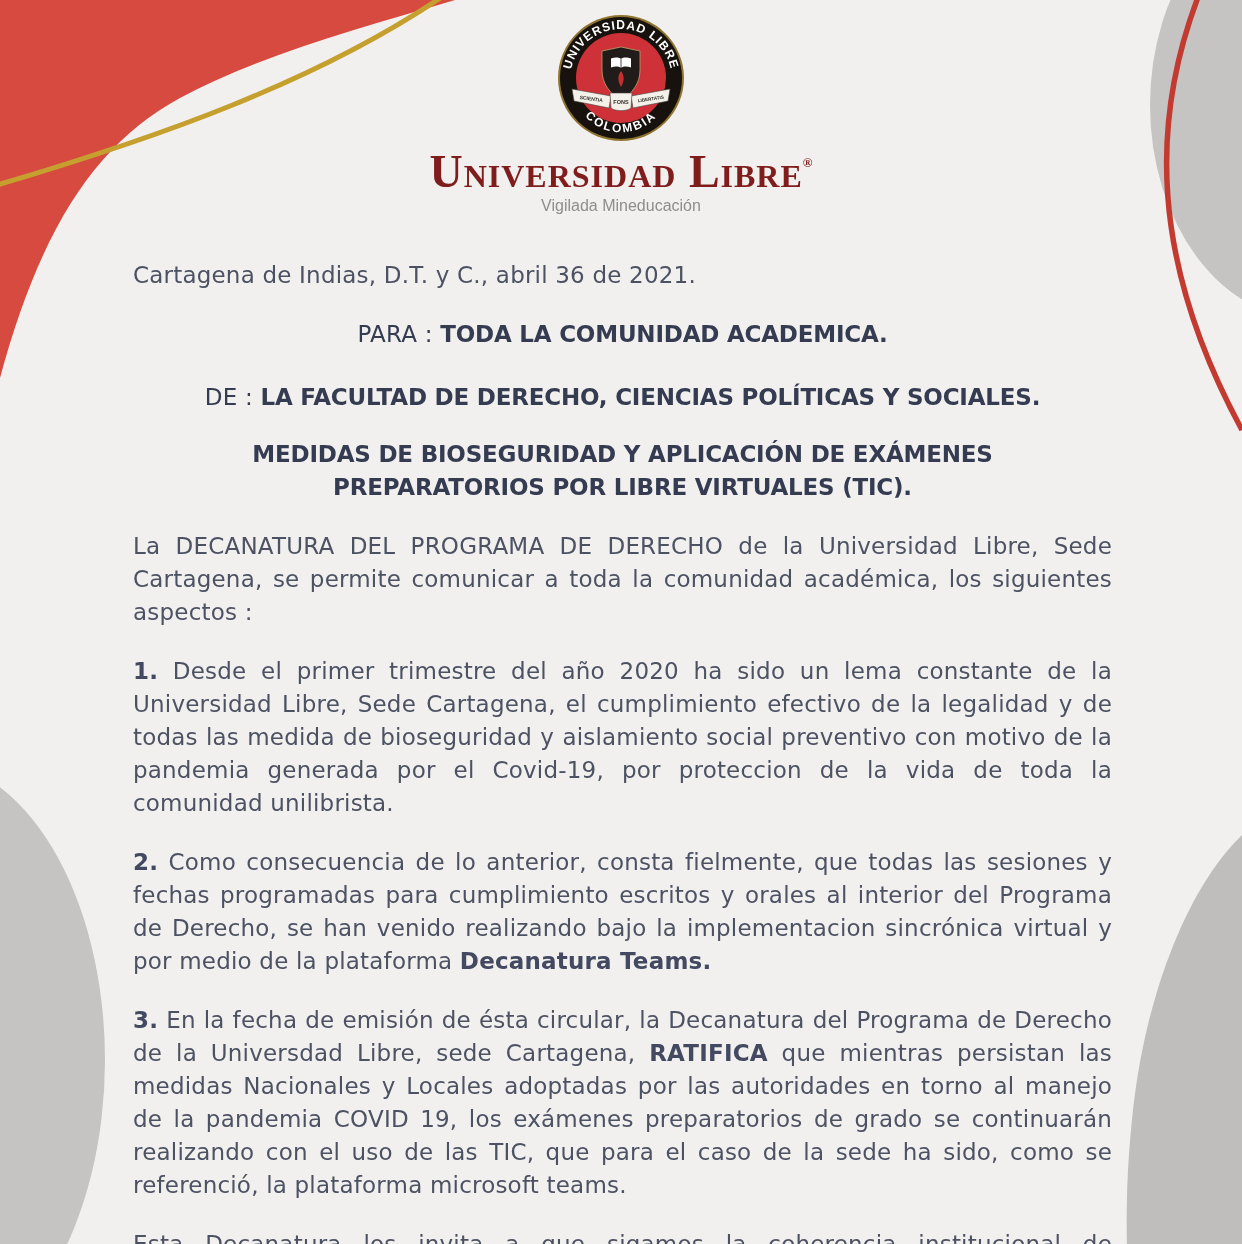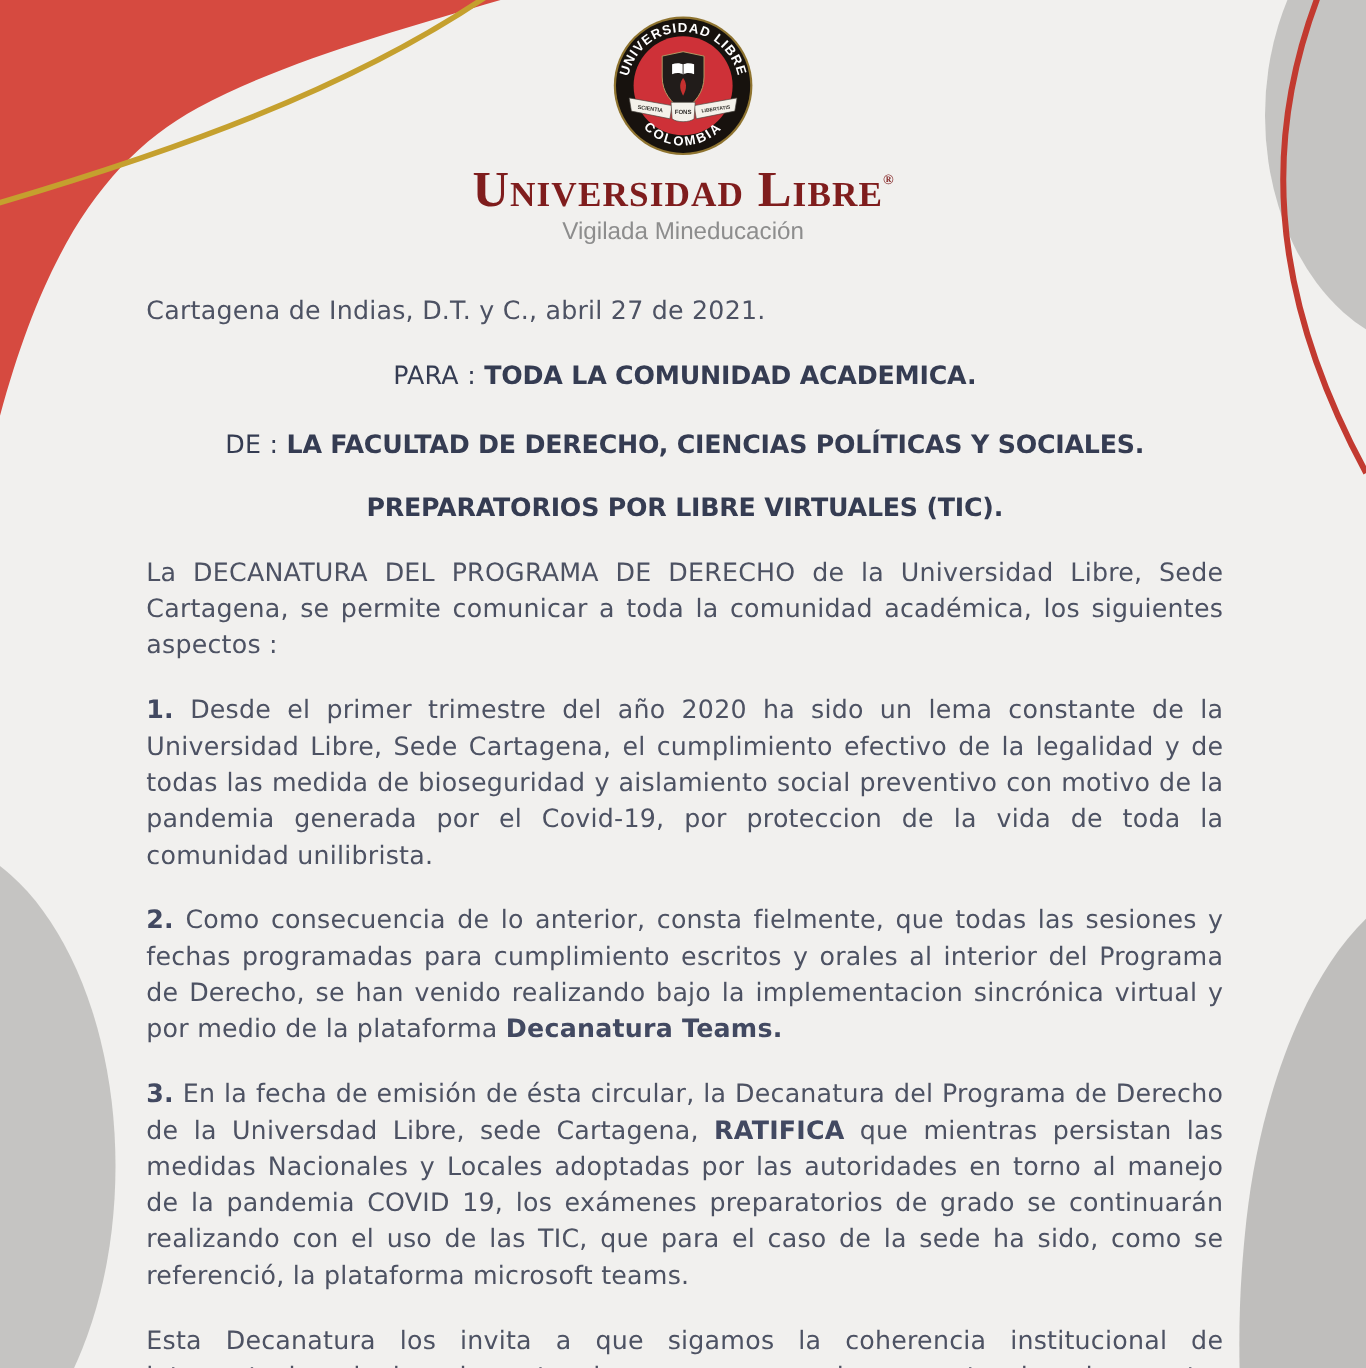--- a/index.html
+++ b/index.html
@@ -10,21 +10,21 @@
   }
   svg.decor { position:absolute; left:0; top:0; width:1242px; height:1244px; pointer-events:none; }
 
   .header { position:relative; text-align:center; padding-top:14px; z-index:2; }
   .seal { display:inline-block; width:128px; height:128px; }
   .wordmark {
     font-family:"Liberation Serif", serif; font-weight:bold; font-variant:small-caps;
     font-size:46px; line-height:1.05; color:#7f1d1d; letter-spacing:1px; margin-top:2px;
   }
   .wordmark sup { font-size:13px; vertical-align:20px; letter-spacing:0; }
-  .tagline { font-family:"Liberation Sans", sans-serif; font-size:22px; color:#8d8d8d; margin-top:1px; }
+  .tagline { font-family:"Liberation Sans", sans-serif; font-size:16px; color:#8d8d8d; margin-top:1px; }
 
   .content {
     position:relative; z-index:2; width:979px; margin-left:133px;
     color:#4d5263; font-size:23px; line-height:33px; letter-spacing:0.2px;
   }
   .date-line { margin-top:44px; }
   .addr { text-align:center; color:#353c52; font-size:23px; }
   .addr .lbl { font-weight:normal; }
   .addr b { letter-spacing:-0.2px; }
   .addr-de { margin-top:30px; }
@@ -77,28 +77,29 @@
       <text x="64" y="90" font-family="Liberation Sans, sans-serif" font-size="5.5" font-weight="bold" fill="#33302c" text-anchor="middle">FONS</text>
       <text x="94" y="86.5" font-family="Liberation Sans, sans-serif" font-size="4.6" font-weight="bold" fill="#33302c" text-anchor="middle" transform="rotate(-8 94 86.5)">LIBERTATIS</text>
     </svg>
 
     <div class="wordmark"><span>Universidad Libre</span><sup>®</sup></div>
     <div class="tagline">Vigilada Mineducación</div>
   </div>
 
   <div class="content">
 
-    <div class="date-line">Cartagena de Indias, D.T. y C., abril 27 de 2021.</div>
+    <div class="date-line">Cartagena de Indias, D.T. y C., abril 36 de 2021.</div>
 
     <div class="addr addr-para"><span class="lbl">PARA : </span><b>TODA LA COMUNIDAD ACADEMICA.</b></div>
 
     <div class="addr addr-de"><span class="lbl">DE : </span><b>LA FACULTAD DE DERECHO, CIENCIAS POLÍTICAS Y SOCIALES.</b></div>
 
     <div class="asunto">
       <span class="asunto-lines">
+        <span>MEDIDAS DE BIOSEGURIDAD Y APLICACIÓN DE EXÁMENES</span>
         <span>PREPARATORIOS POR LIBRE VIRTUALES (TIC).</span>
       </span>
     </div>
 
     <p><span>La DECANATURA DEL PROGRAMA DE DERECHO de la Universidad Libre, Sede Cartagena, se permite comunicar a toda la comunidad académica, los siguientes aspectos :</span></p>
     <p><b>1.</b><span> Desde el primer trimestre del año 2020 ha sido un lema constante de la Universidad Libre, Sede Cartagena, el cumplimiento efectivo de la legalidad y de todas las medida de bioseguridad y aislamiento social preventivo con motivo de la pandemia generada por el Covid-19, por proteccion de la vida de toda la comunidad unilibrista.</span></p>
     <p><b>2.</b><span> Como consecuencia de lo anterior, consta fielmente, que todas las sesiones y fechas programadas para cumplimiento escritos y orales al interior del Programa de Derecho, se han venido realizando bajo la implementacion sincrónica virtual y por medio de la plataforma </span><b>Decanatura Teams.</b></p>
     <p><b>3.</b><span> En la fecha de emisión de ésta circular, la Decanatura del Programa de Derecho de la Universdad Libre, sede Cartagena, </span><b>RATIFICA</b><span> que mientras persistan las medidas Nacionales y Locales adoptadas por las autoridades en torno al manejo de la pandemia COVID 19, los exámenes preparatorios de grado se continuarán realizando con el uso de las TIC, que para el caso de la sede ha sido, como se referenció, la plataforma microsoft teams.</span></p>
     <p><span>Esta Decanatura los invita a que sigamos la coherencia institucional de interpretacion de las circunstancias que nos aqueja en proteccion de nuestra propia vida y la fraternidad de quienes nos acompañan desde casa.</span></p>
 

